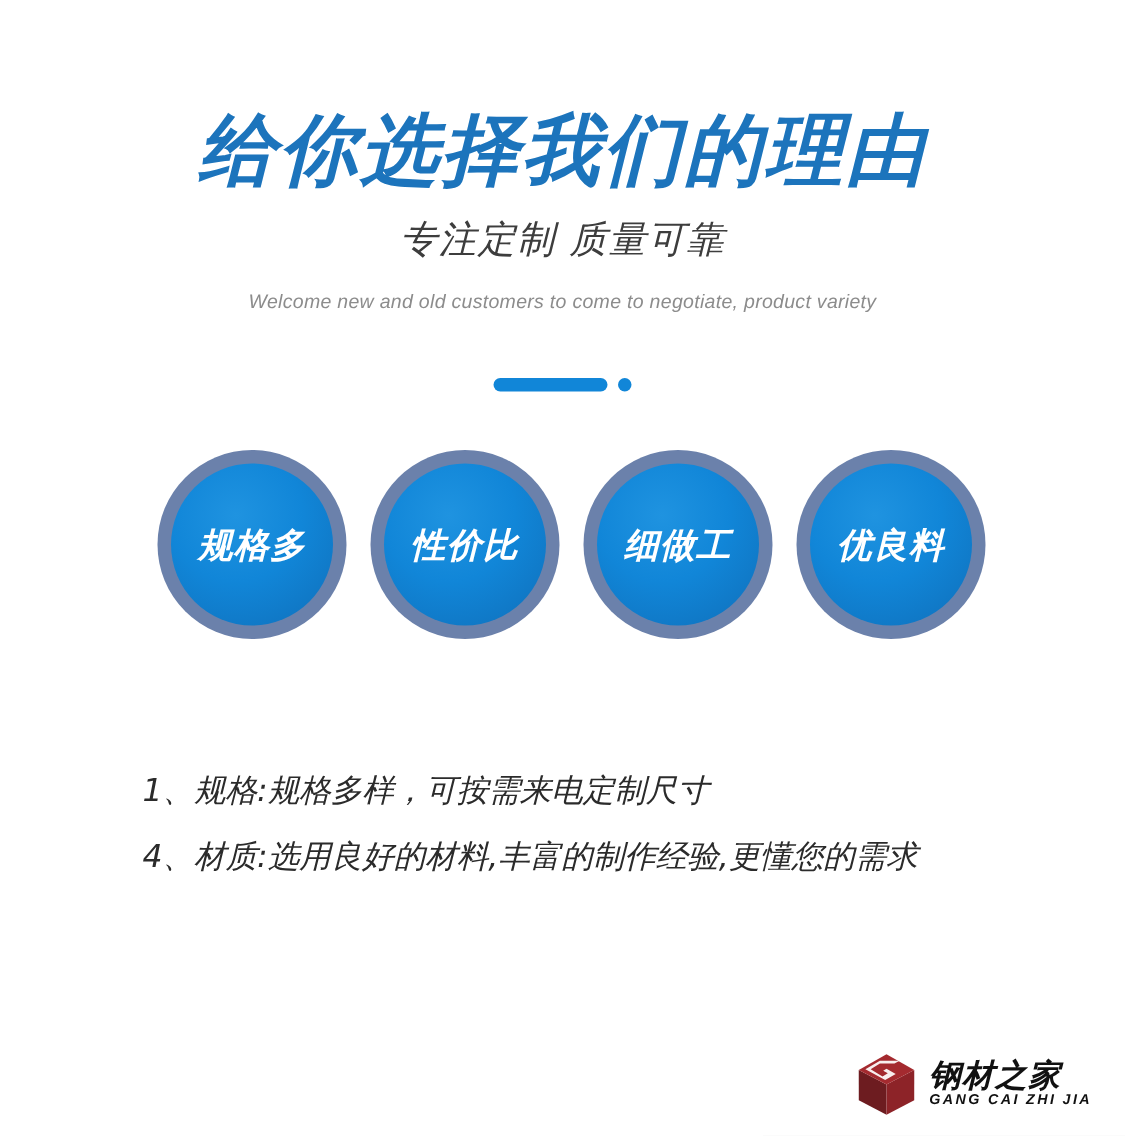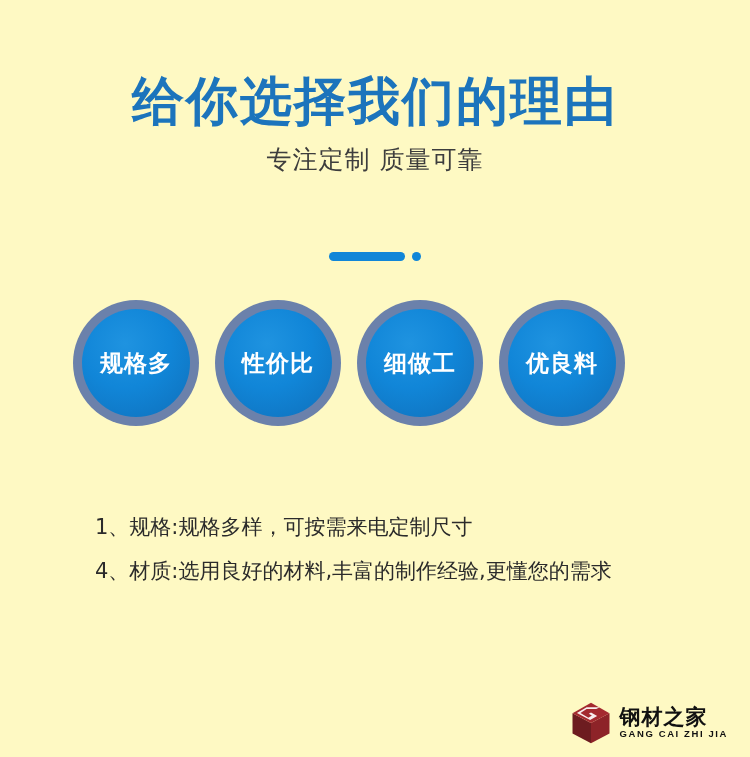--- a/index.html
+++ b/index.html
@@ -12,21 +12,22 @@
     background: #ededed;
     font-family: "Liberation Sans", "DejaVu Sans", sans-serif;
     overflow: hidden;
     position: relative;
   }
 
   .page {
     position: relative;
     width: 750px;
     height: 757px;
-    background: #fef9c3;
+    background: #ffffff;
+    font-style: italic;
   }
 
   
   .header {
     position: absolute;
     top: 0;
     left: 0;
     width: 750px;
     text-align: center;
   }
@@ -88,20 +89,21 @@
 
   
   .circles {
     position: absolute;
     top: 300px;
     left: 0;
     width: 698px;
     display: flex;
     justify-content: center;
     gap: 16px;
+    padding-left: 32px;
   }
   .circle {
     width: 126px;
     height: 126px;
     border-radius: 50%;
     background: #6b81ab;
     display: flex;
     align-items: center;
     justify-content: center;
     box-sizing: border-box;
@@ -177,20 +179,21 @@
 </style>
 </head>
 <body>
 
 <div class="page">
 
   <div class="header">
     <h1 class="main-title">给你选择我们的理由</h1>
     <h2 class="sub-title">专注定制 质量可靠</h2>
     <div class="eng-lines">
+      <div class="eng-line">Welcome new and old customers to come to negotiate, product variety</div>
     </div>
   </div>
 
   <div class="divider">
     <span class="divider-bar"></span>
     <span class="divider-dot"></span>
   </div>
 
   <div class="circles">
     <div class="circle">

